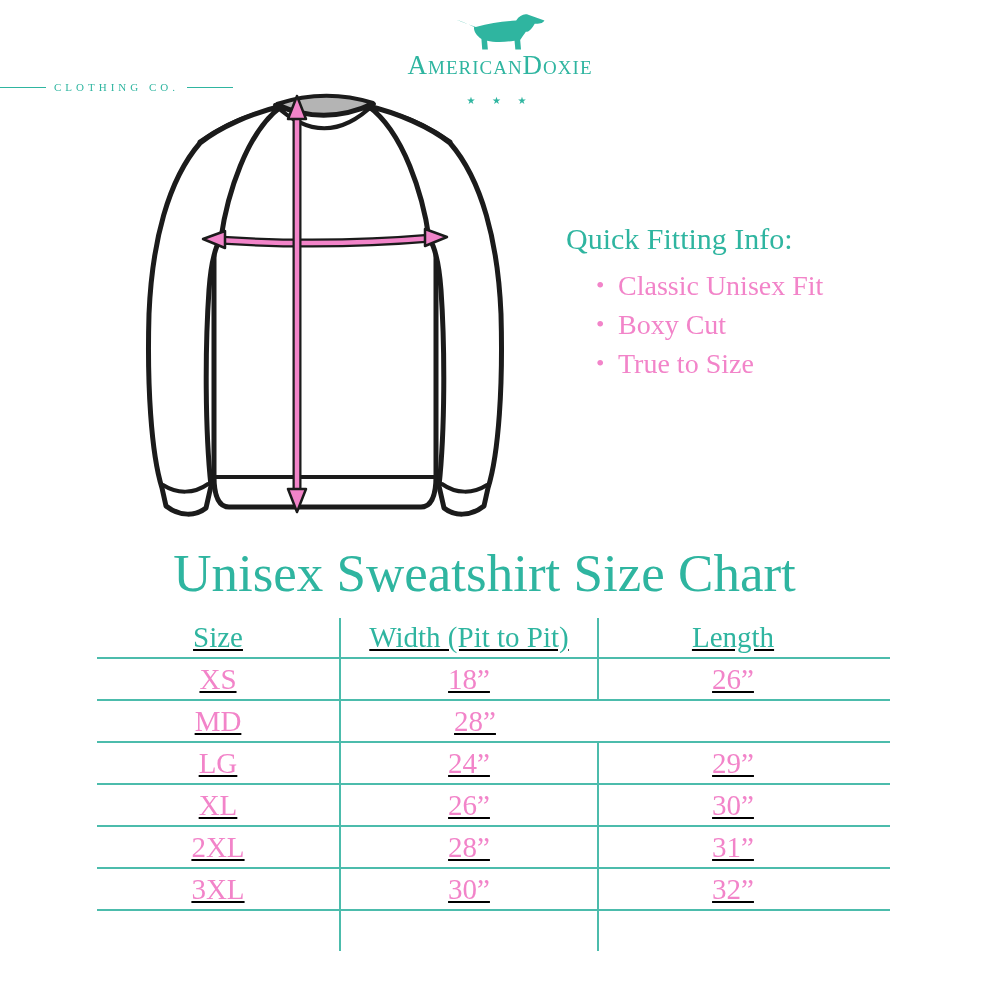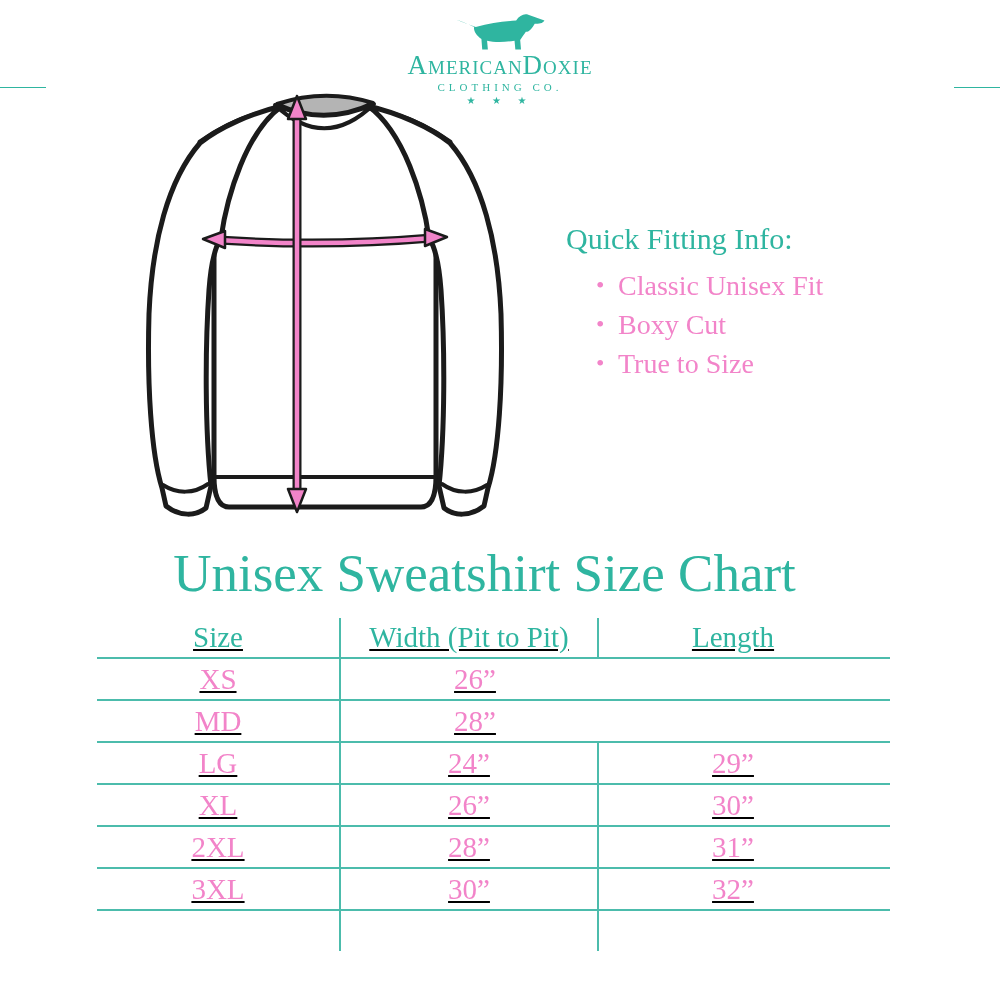--- a/index.html
+++ b/index.html
@@ -9,21 +9,21 @@
   }
   
   .logo{position:absolute;top:10px;left:0;width:1000px;text-align:center;}
   .dog-svg{display:block;margin:0 auto;width:100px;height:42px;}
   .dog-svg path{fill:var(--teal,#2fb5a0);}
   .brand-name{
     color:var(--teal,#2fb5a0);font-size:27px;line-height:26px;
     font-variant:small-caps;letter-spacing:1px;font-weight:500;
   }
   .brand-sub{
-    display:flex;align-items:center;justify-content:space-between;gap:8px;
+    display:flex;align-items:center;justify-content:flex-start;gap:8px;
     color:var(--teal,#2fb5a0);font-size:11px;letter-spacing:4px;margin-top:3px;
   }
   .brand-sub .rule{width:46px;height:1px;background:var(--teal,#2fb5a0);}
   .stars{color:var(--teal,#2fb5a0);font-size:10px;letter-spacing:7px;margin-top:2px;}
   
   .shirt-wrap{position:absolute;left:130px;top:90px;width:400px;height:430px;}
   .shirt-wrap svg{width:100%;height:100%;}
   .outline{fill:#ffffff;stroke:var(--ink,#1b1b1b);stroke-width:5;stroke-linejoin:round;stroke-linecap:round;}
   .collar-gray{fill:var(--collar_gray,#b4b4b4);stroke:var(--ink,#1b1b1b);stroke-width:4;stroke-linejoin:round;}
   .collar-band{fill:#ffffff;stroke:var(--ink,#1b1b1b);stroke-width:4;stroke-linejoin:round;}
@@ -133,20 +133,21 @@
   <div class="chart-title">Unisex Sweatshirt Size Chart</div>
 
   <div class="size-table">
     <div class="t-row header">
       <div class="t-cell c1">Size</div>
       <div class="t-cell c2">Width (Pit to Pit)</div>
       <div class="t-cell c3">Length</div>
     </div>
     <div class="t-row data">
       <div class="t-cell c1">XS</div>
+      <div class="t-cell c2">18”</div>
       <div class="t-cell c3">26”</div>
     </div>
     <div class="t-row data">
       <div class="t-cell c1">MD</div>
       <div class="t-cell c3">28”</div>
     </div>
     <div class="t-row data">
       <div class="t-cell c1">LG</div>
       <div class="t-cell c2">24”</div>
       <div class="t-cell c3">29”</div>

